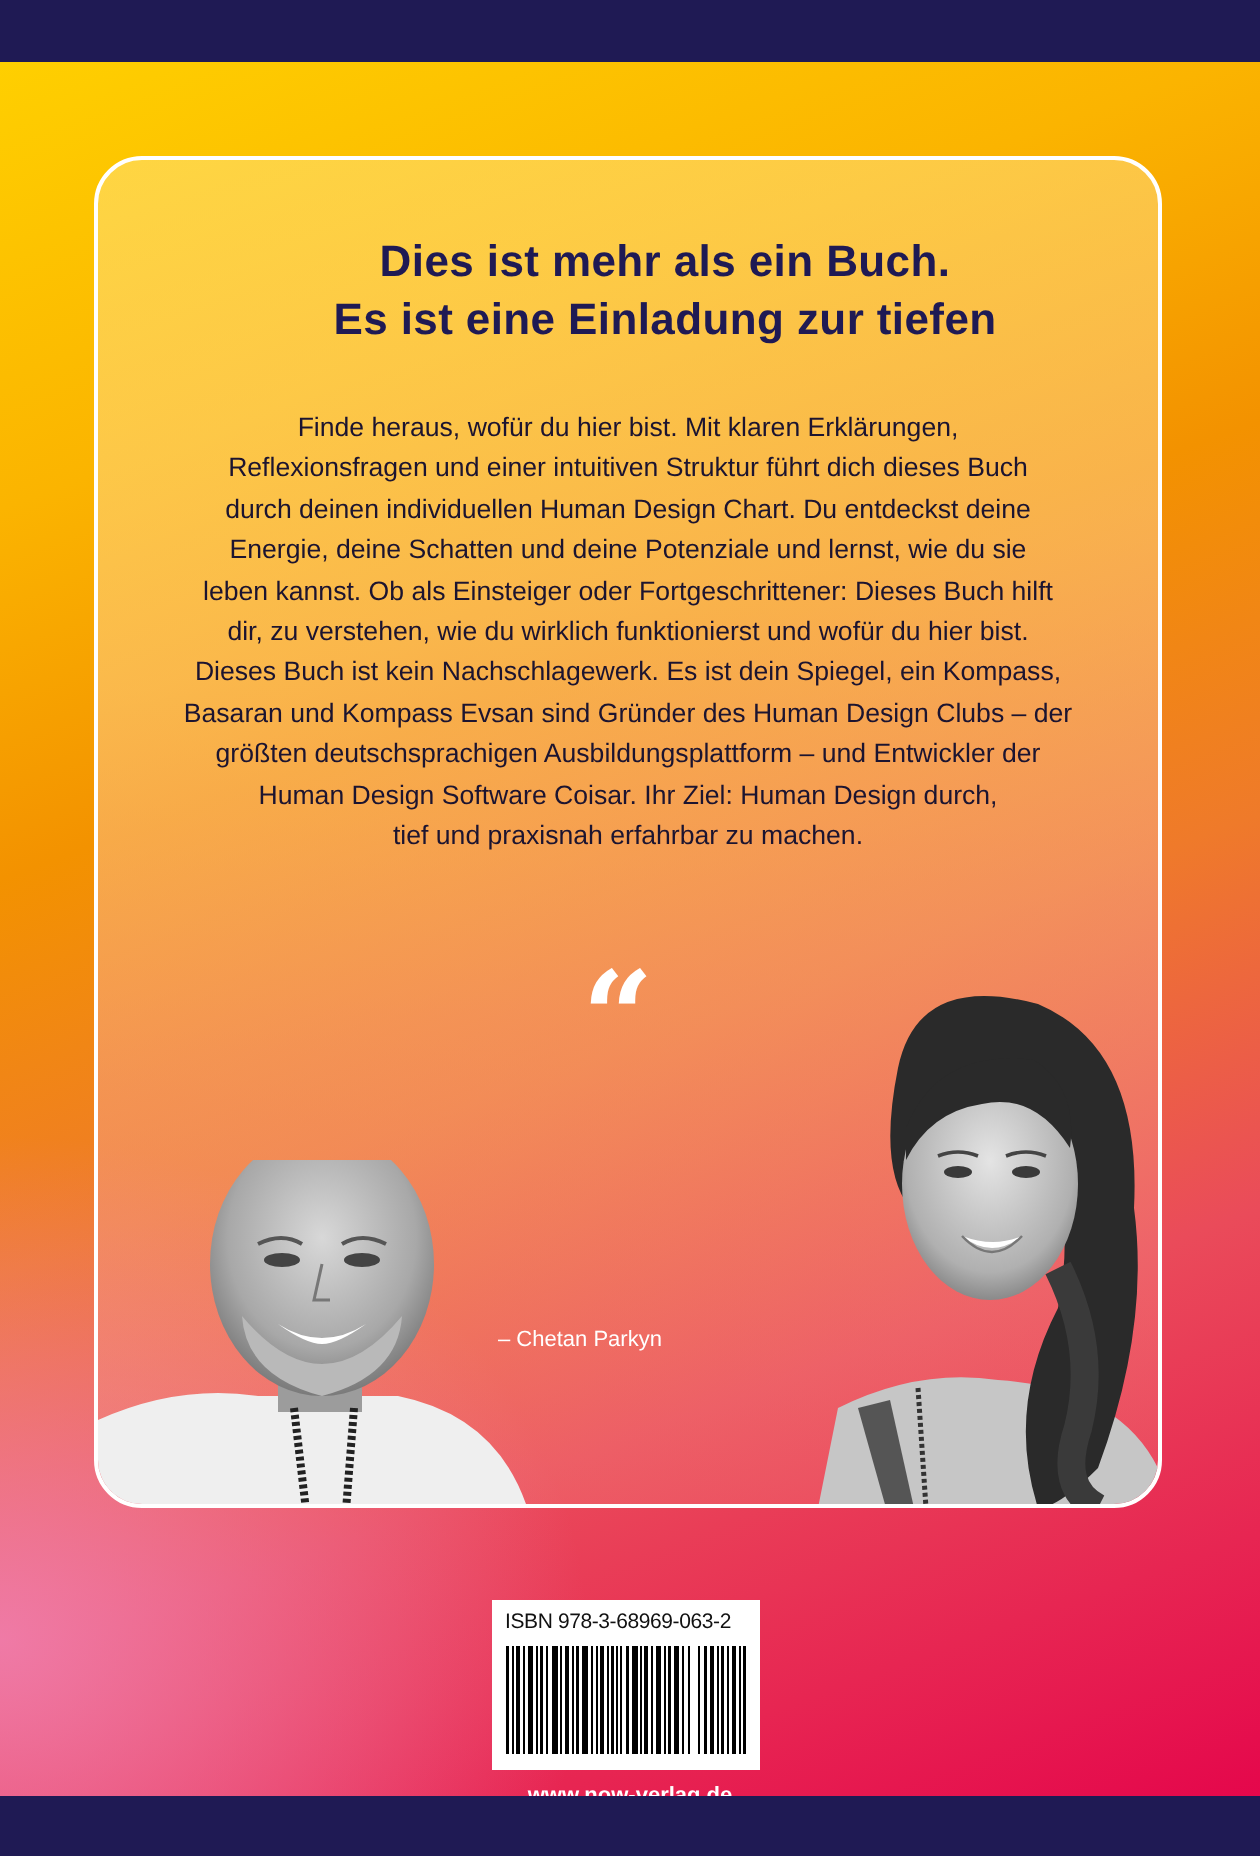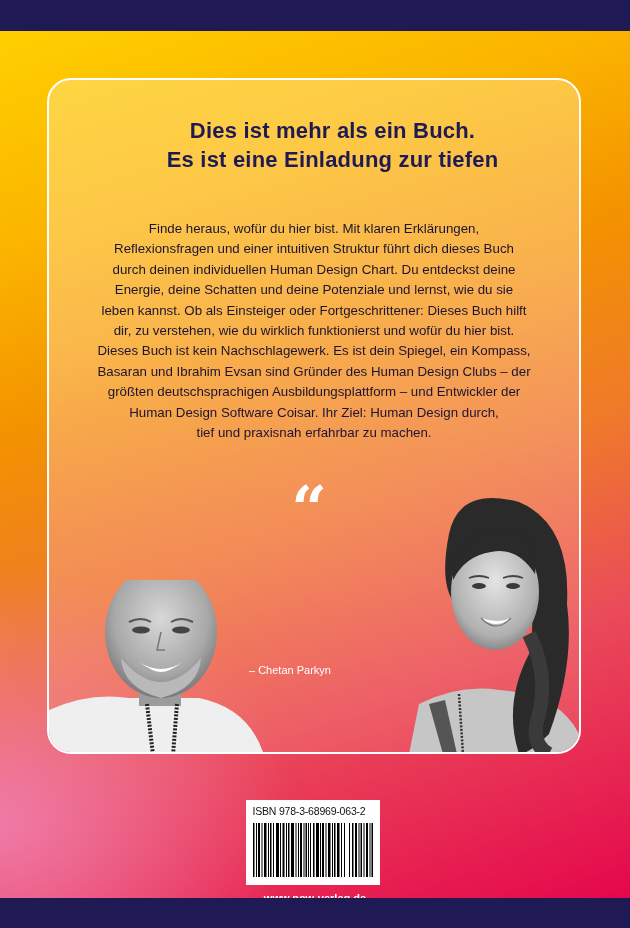--- a/index.html
+++ b/index.html
@@ -27,21 +27,21 @@
       border: 2px solid #fff; border-radius: 24px; overflow: hidden;
       background: linear-gradient(170deg, rgba(255,226,120,0.55) 0%, rgba(255,210,150,0.5) 35%, rgba(248,170,150,0.45) 60%, rgba(240,110,110,0.35) 100%);
     }
     .headline {
       position: absolute; left: 0; top: 36px; width: 567px; text-align: center;
       color: #1f1a54; font-family: "Liberation Sans", sans-serif; font-weight: bold;
       font-size: 22px; line-height: 29px; letter-spacing: 0.2px;
     }
     .headline div { white-space: nowrap; }
     .body-text {
-      position: absolute; left: 0; top: 139px; width: 530px; text-align: center;
+      position: absolute; left: 0; top: 124px; width: 530px; text-align: center;
       color: #1c1430; font-family: "Liberation Sans", sans-serif; font-size: 13.3px; line-height: 20.4px;
     }
     .body-text div { white-space: nowrap; }
     .quote-mark {
       position: absolute; left: 230px; top: 398px; width: 60px; text-align: center;
       color: #fff; font-family: "DejaVu Serif", serif; font-weight: bold; font-size: 62px; line-height: 62px;
     }
     .quote-text {
       position: absolute; left: 140px; top: 447px; width: 236px; text-align: center;
       color: #fff; font-family: "Liberation Sans", sans-serif; font-weight: bold; font-size: 12.4px; line-height: 19.2px;
@@ -83,21 +83,21 @@
     </div>
 
     <div class="body-text">
       <div>Finde heraus, wofür du hier bist. Mit klaren Erklärungen,</div>
       <div>Reflexionsfragen und einer intuitiven Struktur führt dich dieses Buch</div>
       <div>durch deinen individuellen Human Design Chart. Du entdeckst deine</div>
       <div>Energie, deine Schatten und deine Potenziale und lernst, wie du sie</div>
       <div>leben kannst. Ob als Einsteiger oder Fortgeschrittener: Dieses Buch hilft</div>
       <div>dir, zu verstehen, wie du wirklich funktionierst und wofür du hier bist.</div>
       <div>Dieses Buch ist kein Nachschlagewerk. Es ist dein Spiegel, ein Kompass,</div>
-      <div>Basaran und Ibrahim Evsan sind Gründer des Human Design Clubs – der</div>
+      <div>Basaran und Kompass Evsan sind Gründer des Human Design Clubs – der</div>
       <div>größten deutschsprachigen Ausbildungsplattform – und Entwickler der</div>
       <div>Human Design Software Coisar. Ihr Ziel: Human Design durch,</div>
       <div>tief und praxisnah erfahrbar zu machen.</div>
     </div>
 
     <svg class="photo photo-man" viewBox="0 0 230 175">
       <defs>
         <radialGradient id="skinM" cx="50%" cy="40%" r="60%">
           <stop offset="0%" stop-color="#d8d8d8"></stop>
           <stop offset="70%" stop-color="#a8a8a8"></stop>

